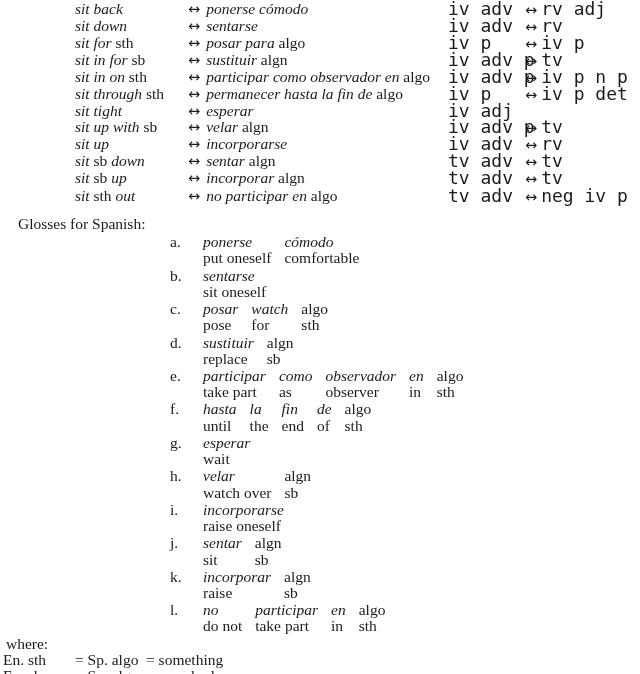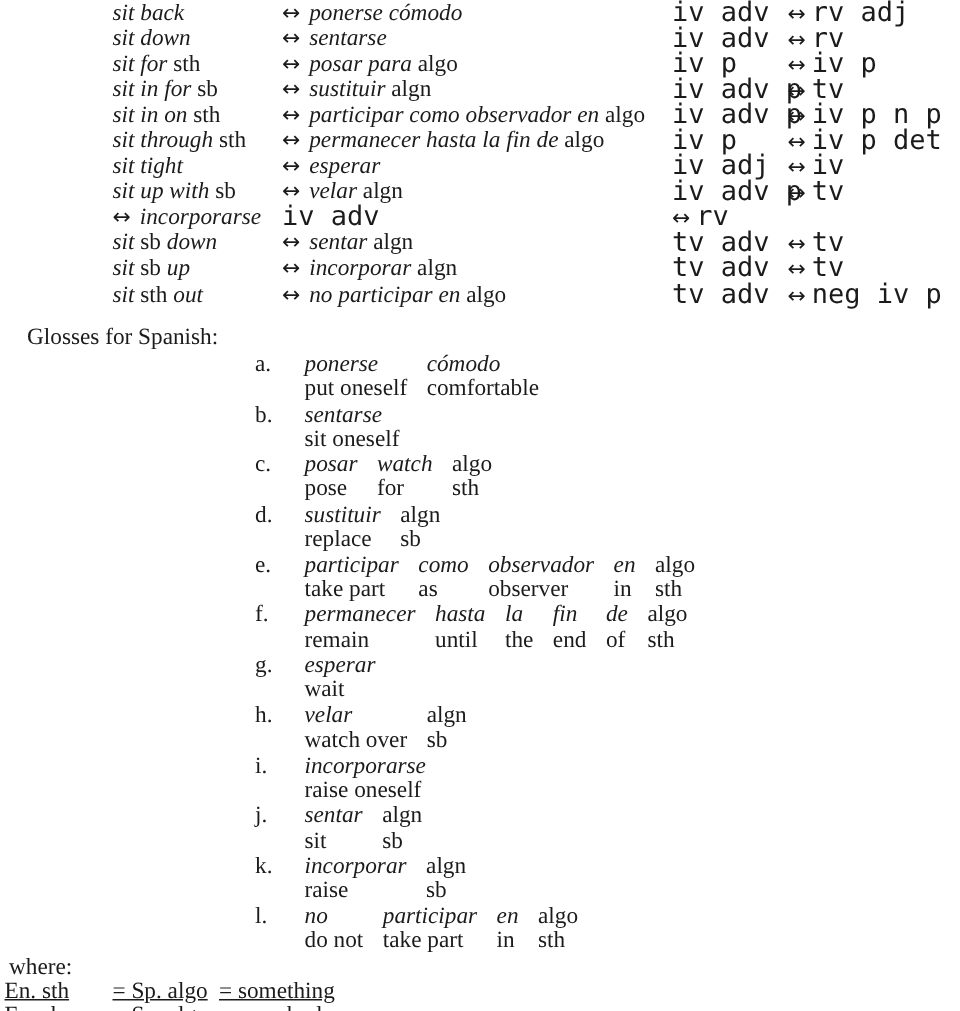--- a/index.html
+++ b/index.html
@@ -34,37 +34,36 @@
   .gcol { display:flex; flex-direction:column; }
 
   
   .where { margin-left:6px; line-height:16px; }
   .lrow {
     display:grid;
     grid-template-columns:72px 71px auto;
     margin-left:3px;
     line-height:15.9px;
     white-space:pre;
-    text-decoration:underline;
   }
 </style>
 </head>
 <body>
 
 <div>
   <div class="ptable" id="ptable">
       <div class="prow"><span class="c-en"><span class="it">sit back</span></span><span class="c-es"><span class="arr">↔</span><span class="it">ponerse cómodo</span></span><span class="mono">iv adv</span><span class="c-t2"><span class="arr">↔</span><span class="mono">rv adj</span></span></div>
       <div class="prow"><span class="c-en"><span class="it">sit down</span></span><span class="c-es"><span class="arr">↔</span><span class="it">sentarse</span></span><span class="mono">iv adv</span><span class="c-t2"><span class="arr">↔</span><span class="mono">rv</span></span></div>
       <div class="prow"><span class="c-en"><span class="it">sit for </span><span>sth</span></span><span class="c-es"><span class="arr">↔</span><span class="it">posar para </span><span>algo</span></span><span class="mono">iv p</span><span class="c-t2"><span class="arr">↔</span><span class="mono">iv p</span></span></div>
       <div class="prow"><span class="c-en"><span class="it">sit in for </span><span>sb</span></span><span class="c-es"><span class="arr">↔</span><span class="it">sustituir </span><span>algn</span></span><span class="mono">iv adv p</span><span class="c-t2"><span class="arr">↔</span><span class="mono">tv</span></span></div>
       <div class="prow"><span class="c-en"><span class="it">sit in on </span><span>sth</span></span><span class="c-es"><span class="arr">↔</span><span class="it">participar como observador en </span><span>algo</span></span><span class="mono">iv adv p</span><span class="c-t2"><span class="arr">↔</span><span class="mono">iv p n p</span></span></div>
       <div class="prow"><span class="c-en"><span class="it">sit through </span><span>sth</span></span><span class="c-es"><span class="arr">↔</span><span class="it">permanecer hasta la fin de </span><span>algo</span></span><span class="mono">iv p</span><span class="c-t2"><span class="arr">↔</span><span class="mono">iv p det n p</span></span></div>
-      <div class="prow"><span class="c-en"><span class="it">sit tight</span></span><span class="c-es"><span class="arr">↔</span><span class="it">esperar</span></span><span class="mono">iv adj</span><span class="c-t2"><span class="arr">↔</span><span class="mono">iv</span></span></div>
+      <div class="prow"><span class="c-en"><span class="it">sit tight</span></span><span class="c-es"><span class="arr">↔</span><span class="it">esperar</span></span><span class="mono">iv adj</span></div>
       <div class="prow"><span class="c-en"><span class="it">sit up with </span><span>sb</span></span><span class="c-es"><span class="arr">↔</span><span class="it">velar </span><span>algn</span></span><span class="mono">iv adv p</span><span class="c-t2"><span class="arr">↔</span><span class="mono">tv</span></span></div>
-      <div class="prow"><span class="c-es"><span class="arr">↔</span><span class="it">incorporarse</span></span><span class="mono">iv adv</span><span class="c-t2"><span class="arr">↔</span><span class="mono">rv</span></span></div>
+      <div class="prow"><span class="c-en"><span class="it">sit up</span></span><span class="c-es"><span class="arr">↔</span><span class="it">incorporarse</span></span><span class="mono">iv adv</span><span class="c-t2"><span class="arr">↔</span><span class="mono">rv</span></span></div>
       <div class="prow"><span class="c-en"><span class="it">sit </span><span>sb</span><span class="it"> down</span></span><span class="c-es"><span class="arr">↔</span><span class="it">sentar </span><span>algn</span></span><span class="mono">tv adv</span><span class="c-t2"><span class="arr">↔</span><span class="mono">tv</span></span></div>
       <div class="prow"><span class="c-en"><span class="it">sit </span><span>sb</span><span class="it"> up</span></span><span class="c-es"><span class="arr">↔</span><span class="it">incorporar </span><span>algn</span></span><span class="mono">tv adv</span><span class="c-t2"><span class="arr">↔</span><span class="mono">tv</span></span></div>
       <div class="prow"><span class="c-en"><span class="it">sit </span><span>sth</span><span class="it"> out</span></span><span class="c-es"><span class="arr">↔</span><span class="it">no participar en </span><span>algo</span></span><span class="mono">tv adv</span><span class="c-t2"><span class="arr">↔</span><span class="mono">neg iv p</span></span></div>
     </div>
   <div class="ghead">Glosses for Spanish:</div>
   <div class="glist" id="glist">
       <div class="gitem">
         <div class="gletter">a.</div>
         <div class="gwords">
           <div class="gcol">
@@ -137,24 +136,20 @@
           </div>
           <div class="gcol">
             <div>algo</div>
             <div>sth</div>
           </div>
         </div>
       </div>
       <div class="gitem">
         <div class="gletter">f.</div>
         <div class="gwords">
-          <div class="gcol">
-            <div class="it">permanecer</div>
-            <div>remain</div>
-          </div>
           <div class="gcol">
             <div class="it">hasta</div>
             <div>until</div>
           </div>
           <div class="gcol">
             <div class="it">la</div>
             <div>the</div>
           </div>
           <div class="gcol">
             <div class="it">fin</div>

